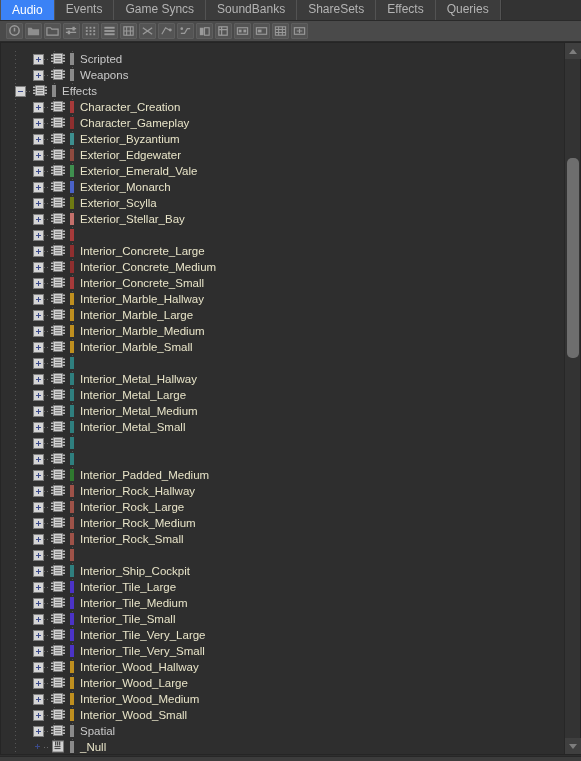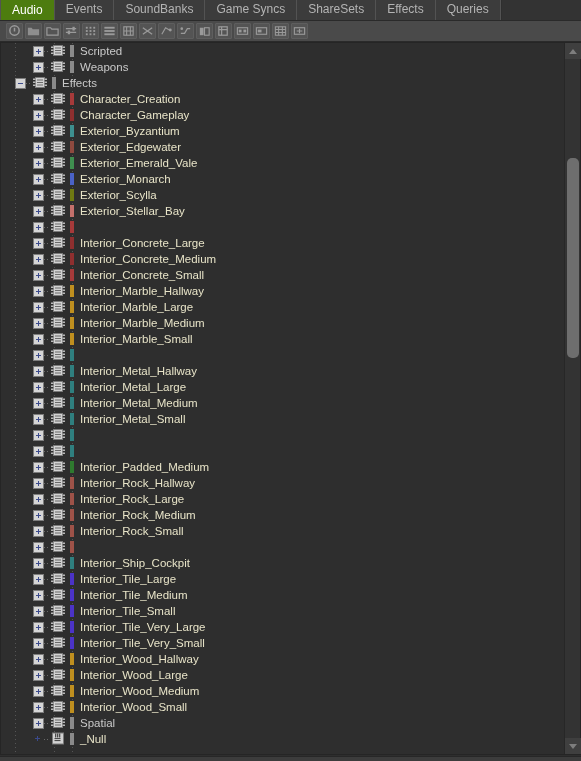--- a/index.html
+++ b/index.html
@@ -23,21 +23,21 @@
     padding: 0 11px;
     font-size: 12px;
     color: #b4b4b4;
     background: #3c3c3c;
     border-right: 1px solid #535353;
     white-space: nowrap;
     cursor: default;
   }
   .tab:first-child { border-left: 1px solid #535353; }
   .tab.active {
-    background: #4d7c0f;
+    background: #3b82f6;
     color: #ffffff;
     border-top: 1px solid #6a6a6a;
     margin-top: 8px;
   }
   .tabfill { flex: 1; height: 21px; background: #333333; border-left: 1px solid #2f2f2f; }
 
   
   .toolbar {
     position: absolute; left: 0; top: 21px; width: 581px; height: 21px;
     background: #4a4a4a;
@@ -55,21 +55,21 @@
   .tbtn svg { display: block; }
 
   
   .treepane {
     position: absolute; left: 0; top: 42px; width: 581px; height: 713px;
     background: #2e2e2e;
     border: 1px solid #252525;
     overflow: hidden;
   }
   .tree {
-    position: absolute; left: 0; top: 0; width: 562px; height: 711px;
+    position: absolute; left: 0; top: 8px; width: 562px; height: 711px;
     overflow: hidden;
   }
   
   .guide {
     position: absolute; top: 0; bottom: 0; width: 1px;
     background-image: linear-gradient(to bottom, #6a6a6a 1px, transparent 1px);
     background-size: 1px 4px;
     opacity: .65;
   }
 
@@ -146,22 +146,22 @@
   }
 </style>
 </head>
 <body>
 
 <div id="app">
 
   <div class="tabbar" id="tabbar">
       <div class="tab active">Audio</div>
       <div class="tab">Events</div>
+      <div class="tab">Game Syncs</div>
       <div class="tab">SoundBanks</div>
-      <div class="tab">Game Syncs</div>
       <div class="tab">ShareSets</div>
       <div class="tab">Effects</div>
       <div class="tab">Queries</div>
       <div class="tabfill"></div>
     </div>
 
   <div class="toolbar" id="toolbar">
       <div class="tbtn" title="Undo">
         <svg width="15" height="14" viewBox="0 0 16 15">
           <circle cx="8" cy="7" r="5" fill="none" stroke="#9a9a9a" stroke-width="1.6"></circle>

